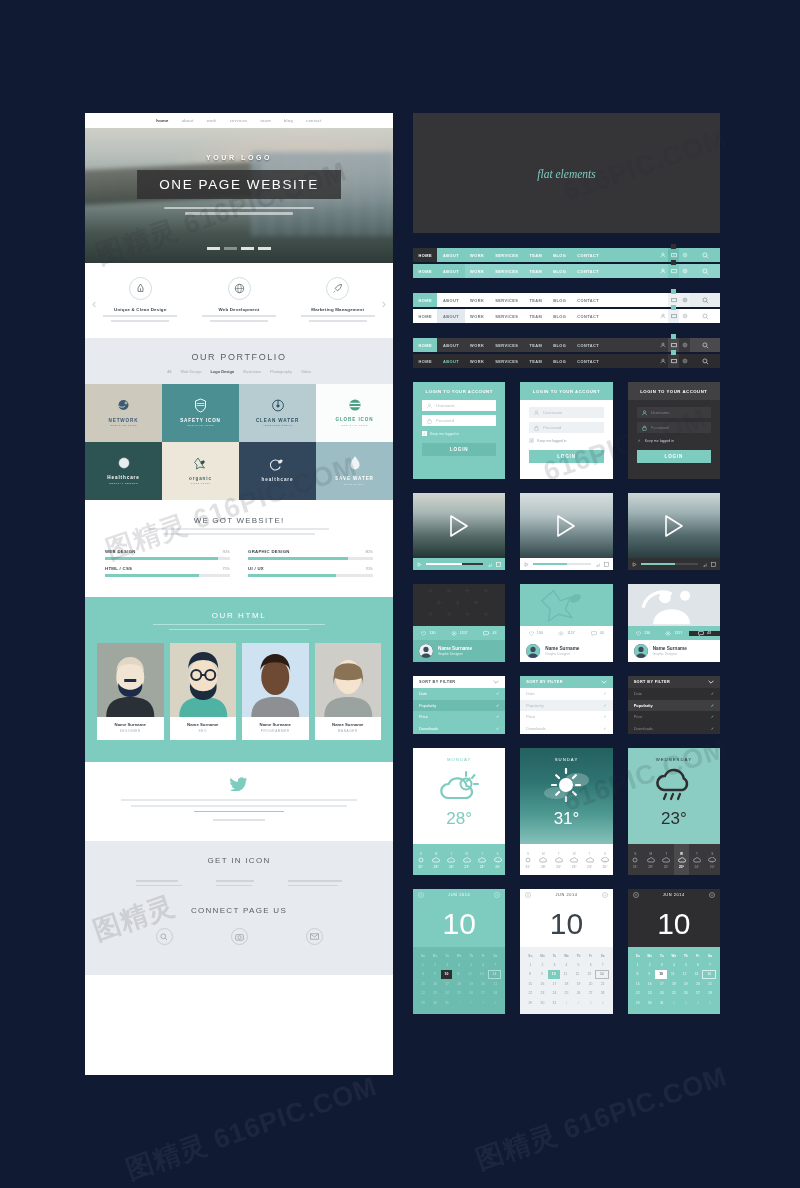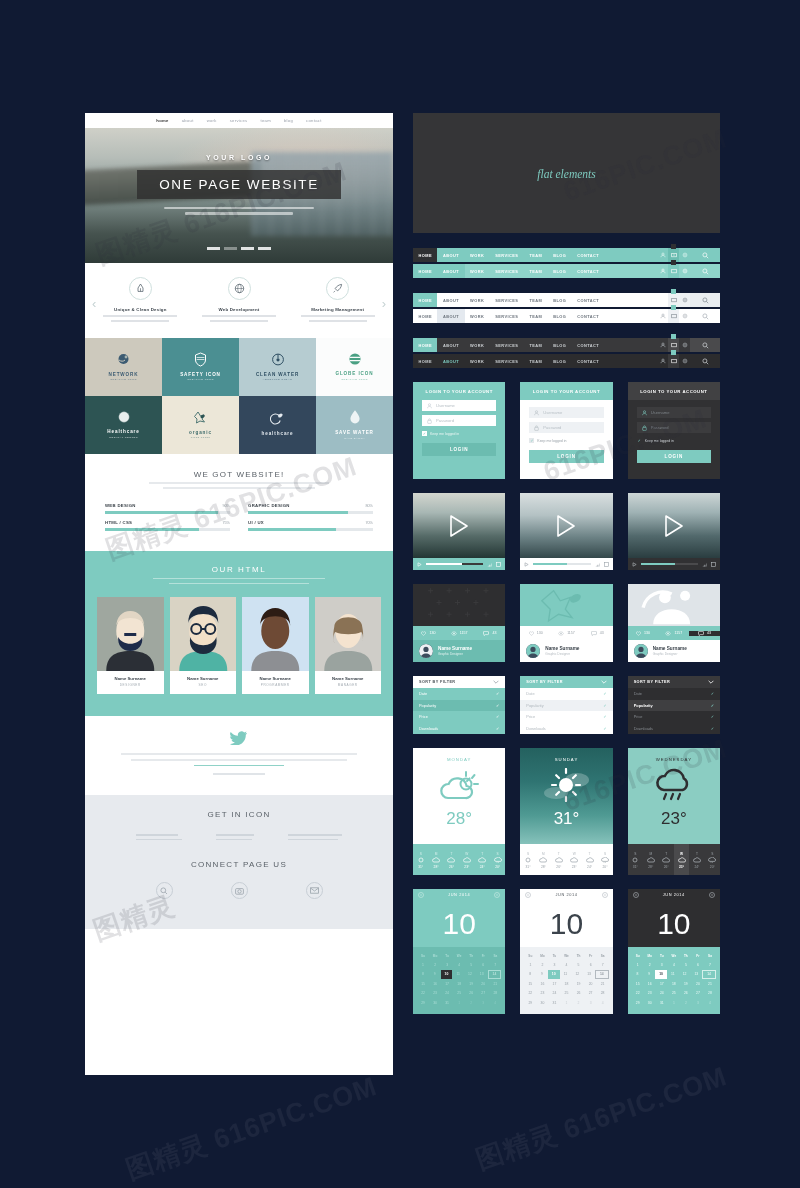--- a/index.html
+++ b/index.html
@@ -298,20 +298,31 @@
           </div>
           <div class="ftitle">Marketing Management</div>
           <div class="fbody">
             <i style="width:74px"></i>
               <i style="width:58px"></i>
           </div>
         </div>
       </div>
     </div>
 
+    <div class="portfolio-head">
+      <div class="ph-title">OUR PORTFOLIO</div>
+      <div class="ph-tabs">
+        <span>All</span>
+        <span>Web Design</span>
+        <span class="on">Logo Design</span>
+        <span>Illustration</span>
+        <span>Photography</span>
+        <span>Video</span>
+      </div>
+    </div>
 
     <div class="pgrid">
       <div class="pcell" style="background:#cdc9bd;color:#3c5b72">
         <svg width="15" height="15" viewBox="0 0 15 15">
             <circle cx="7.5" cy="7" r="5" fill="#3c5b72"></circle>
             <path d="M3 8c2 1.6 4.5 1.6 6 0" stroke="#cdc9bd" stroke-width="1" fill="none"></path>
             <circle cx="10" cy="5" r="1.4" fill="#a8b4b0"></circle>
           </svg>
         <div class="plabel">NETWORK</div>
         <div class="psub">CREATIVE LOGO</div>

